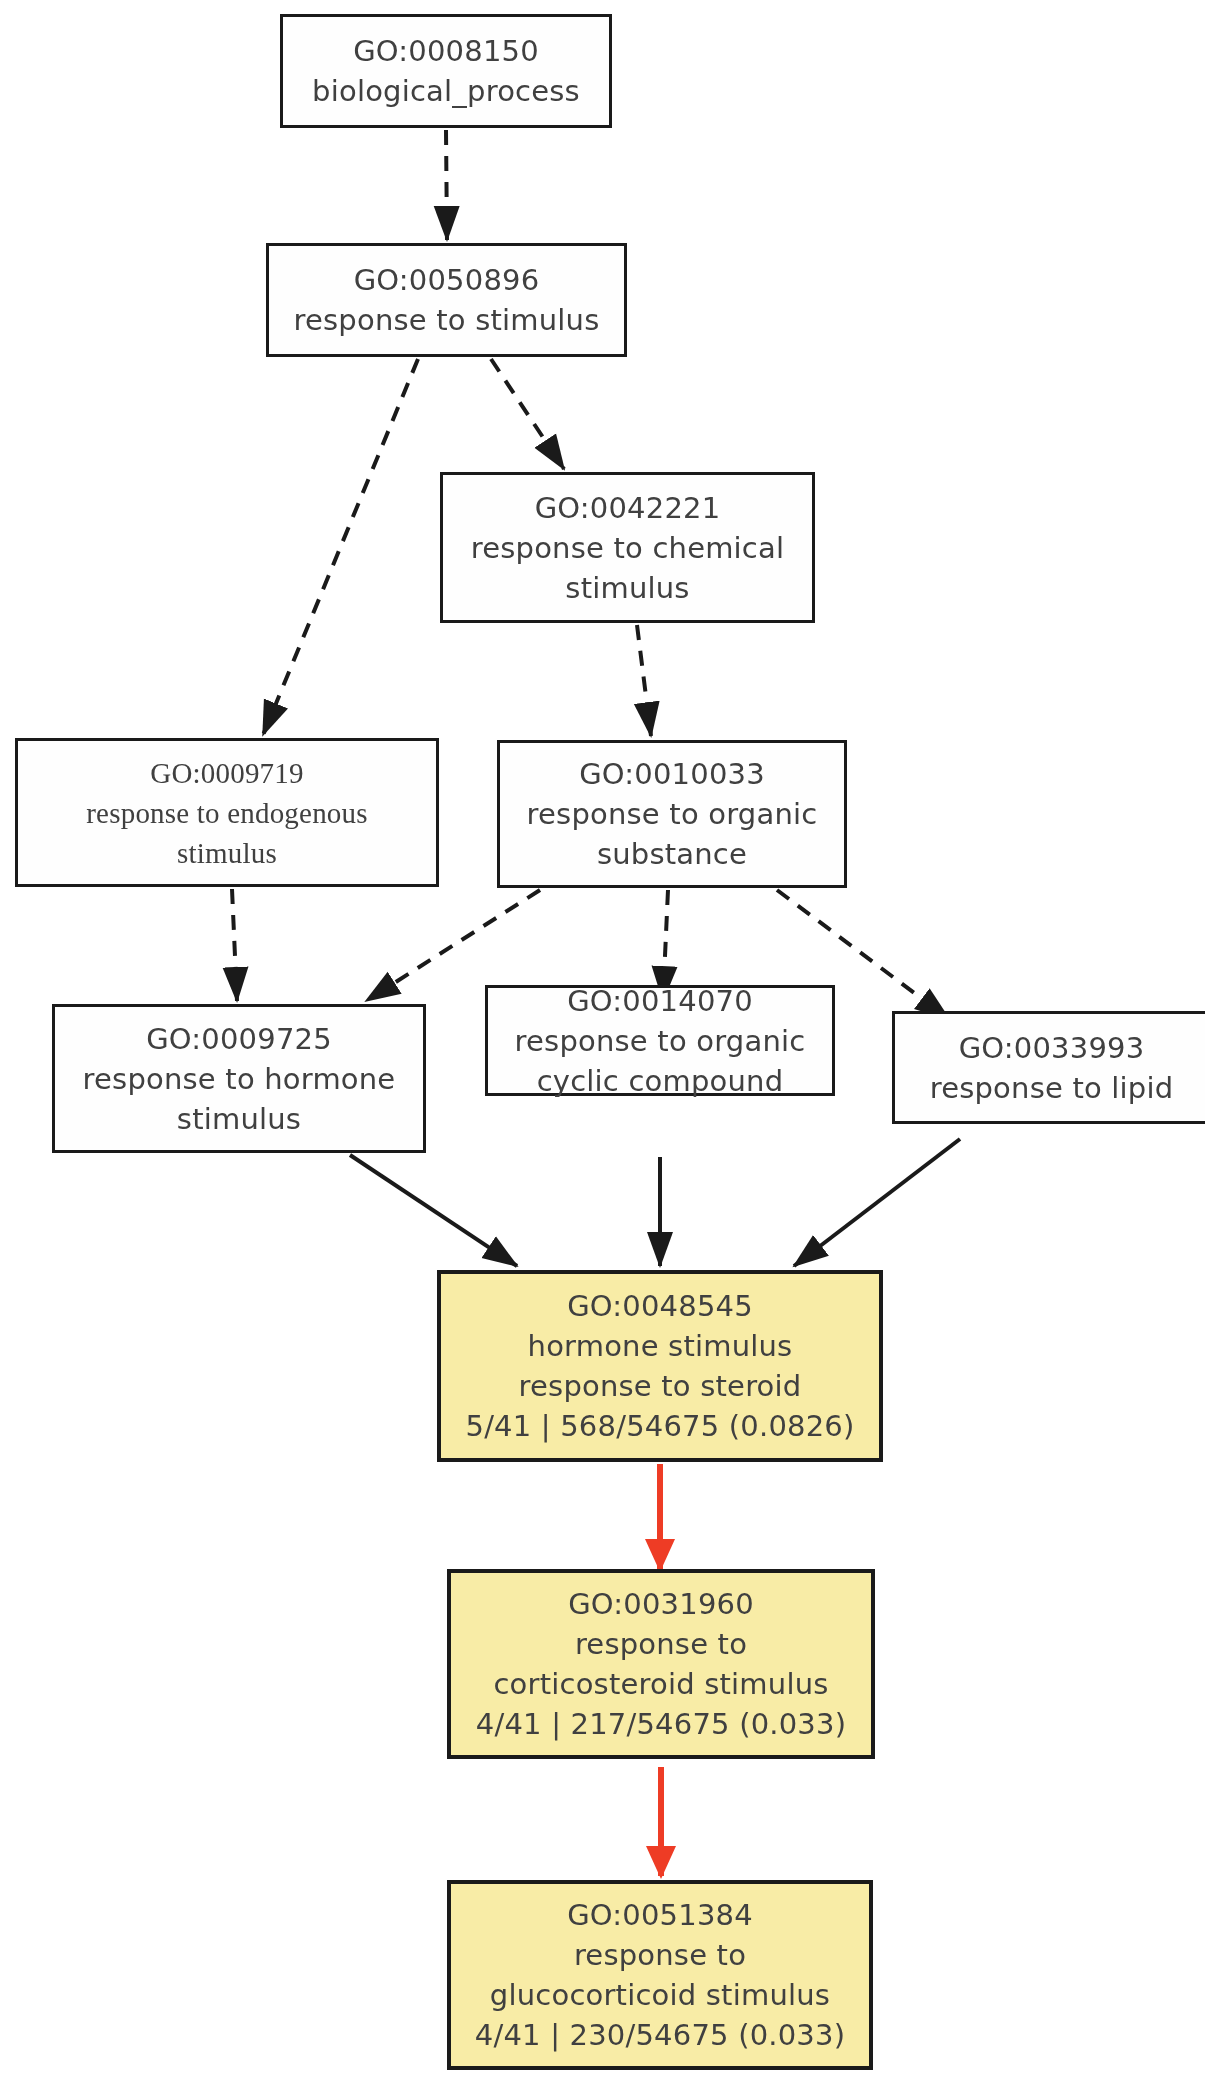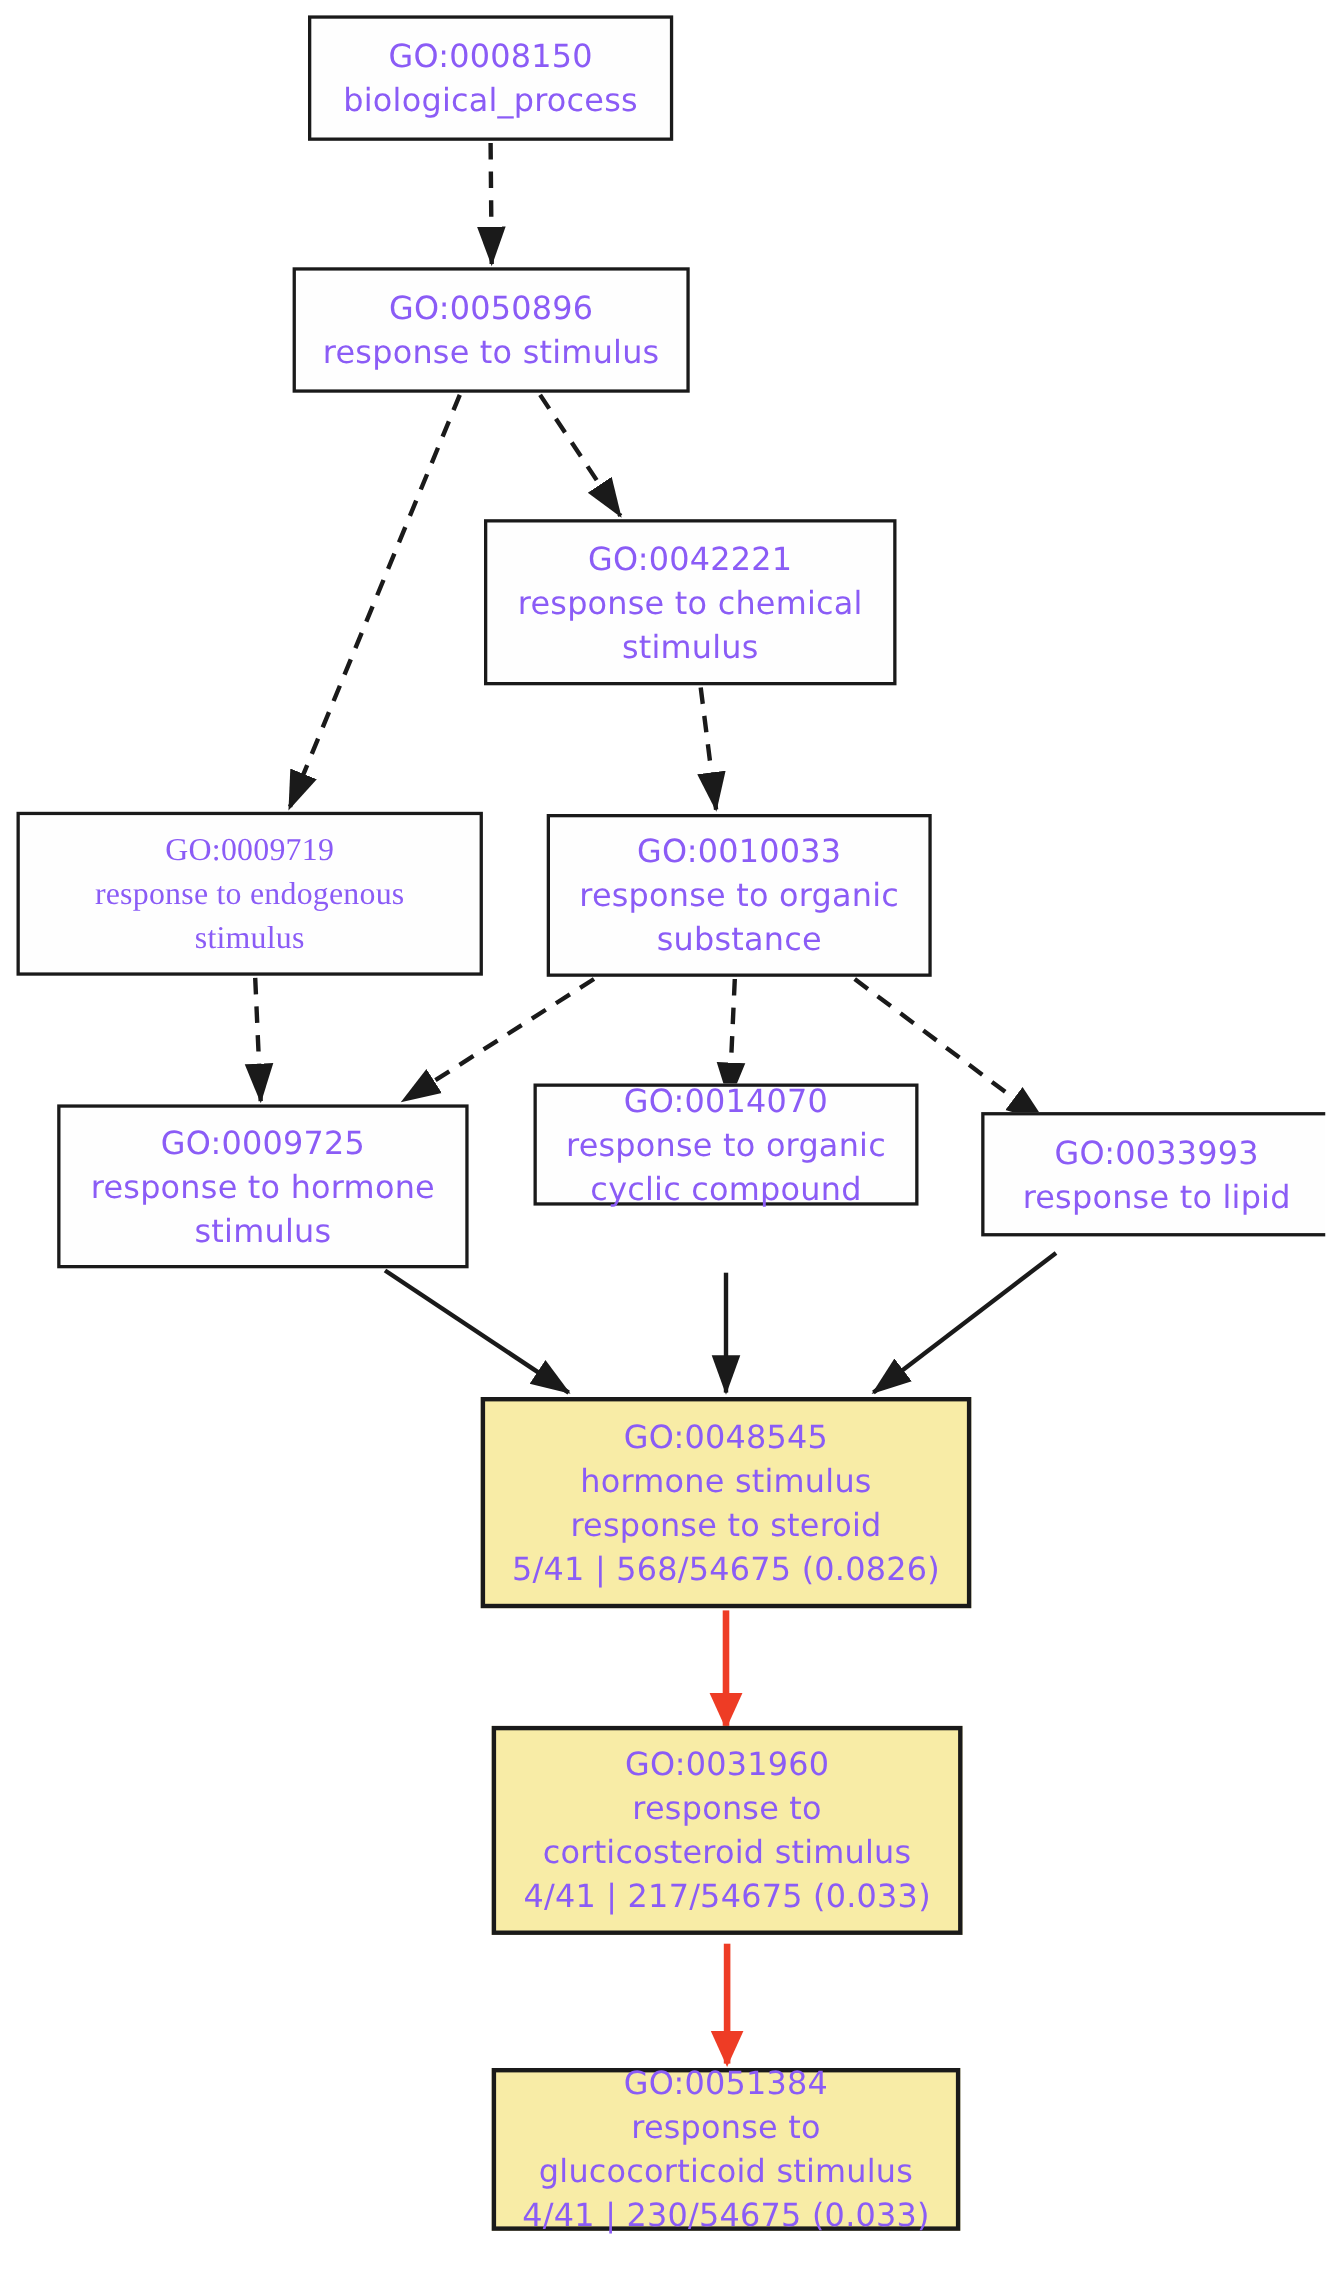--- a/index.html
+++ b/index.html
@@ -1,21 +1,21 @@
 <!DOCTYPE html>
 <html><head>
 <meta charset="utf-8">
 <style>
   html,body{margin:0;padding:0;background:#ffffff;}
   #canvas{
     position:relative;
     width:1205px;height:2085px;
     background:#ffffff;
     font-family:"DejaVu Sans","Liberation Sans",sans-serif;
-    color:#8b5cf6;
+    color:#404040;
     overflow:hidden;
   }
   #edge-layer{position:absolute;left:0;top:0;width:1205px;height:2085px;}
   .ed,.es{stroke:#1a1a1a;stroke-width:4;fill:none;}
   .ed{stroke-dasharray:15 11;}
   .er{stroke:#ee3c25;stroke-width:6;fill:none;}
   .node{
     position:absolute;
     box-sizing:border-box;
     background:#fefefe;
@@ -113,20 +113,20 @@
     <div class="ln">5/41 | 568/54675 (0.0826)</div>
   </div>
 
   <div class="node hl" style="left: 447px; top: 1569px; width: 428px; height: 190px; background: rgb(248, 236, 166);">
     <div class="ln">GO:0031960</div>
     <div class="ln">response to</div>
     <div class="ln">corticosteroid stimulus</div>
     <div class="ln">4/41 | 217/54675 (0.033)</div>
   </div>
 
-  <div class="node hl" style="left: 447px; top: 1880px; width: 426px; height: 148px; background: rgb(248, 236, 166);">
+  <div class="node hl" style="left: 447px; top: 1880px; width: 426px; height: 190px; background: rgb(248, 236, 166);">
     <div class="ln">GO:0051384</div>
     <div class="ln">response to</div>
     <div class="ln">glucocorticoid stimulus</div>
     <div class="ln">4/41 | 230/54675 (0.033)</div>
   </div>
 
 </div>
 
 </body></html>

